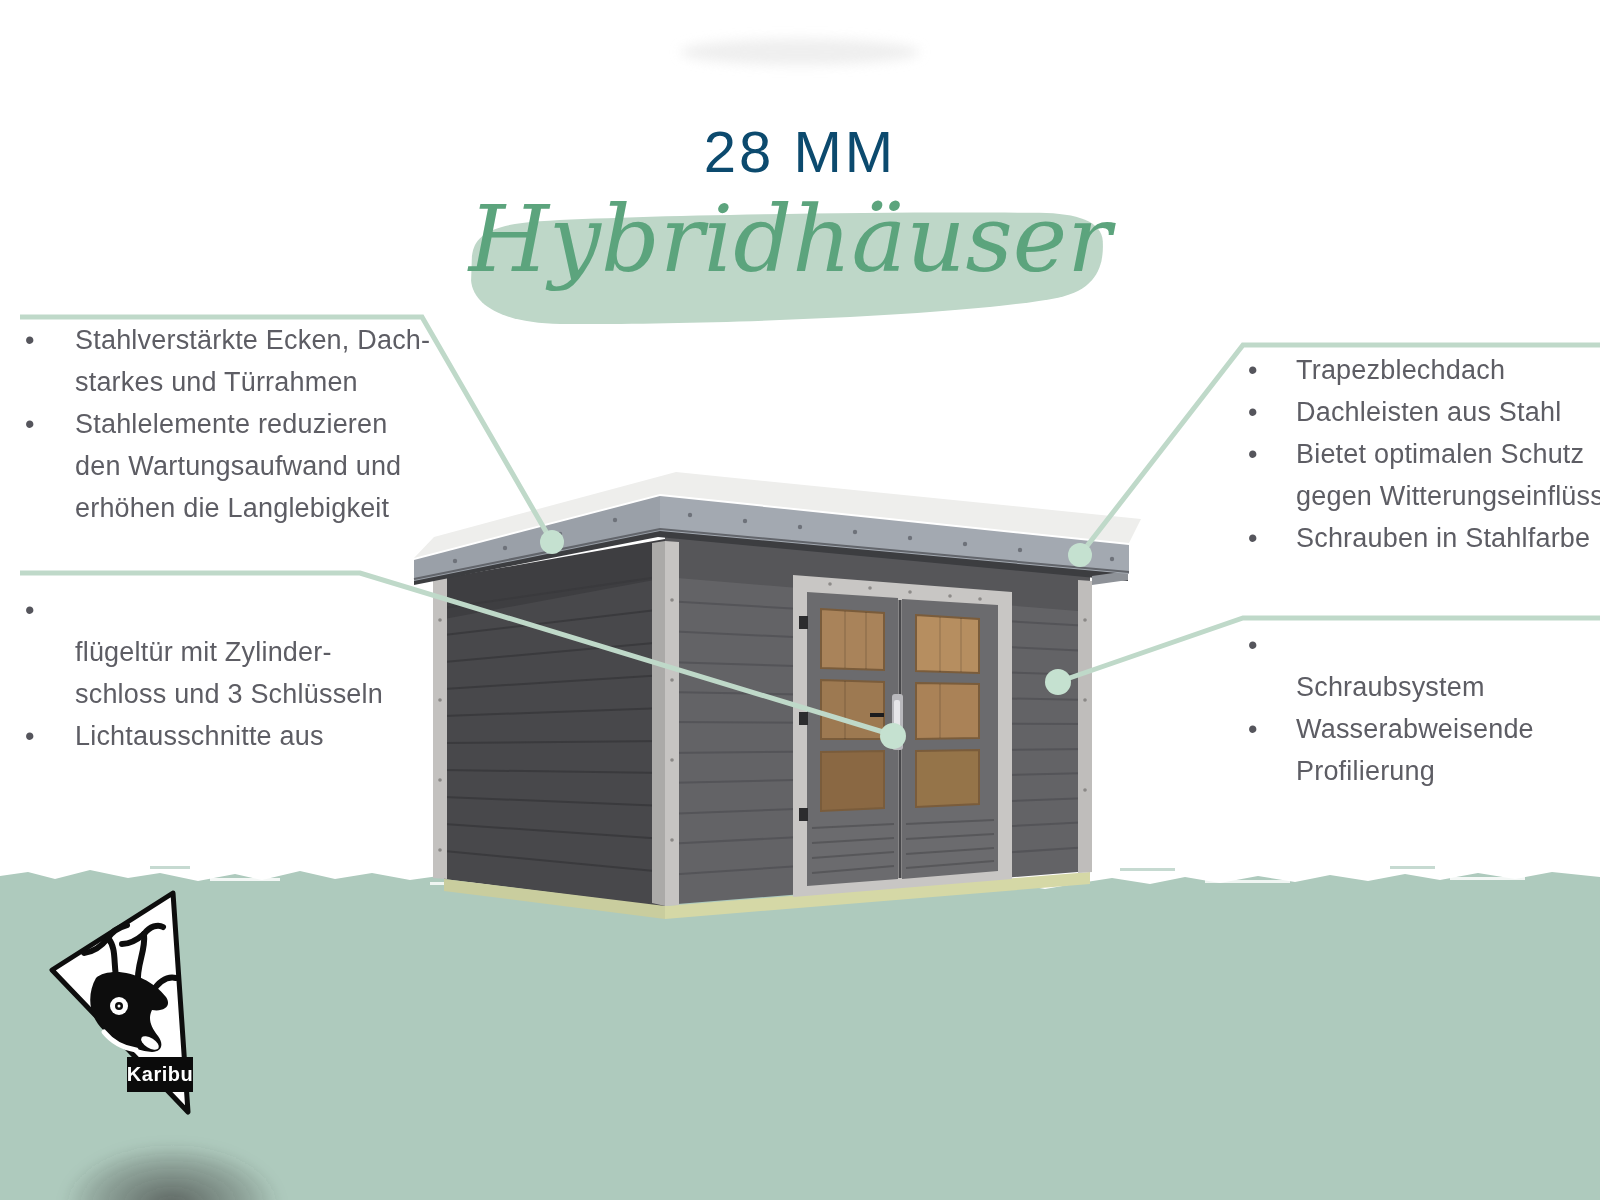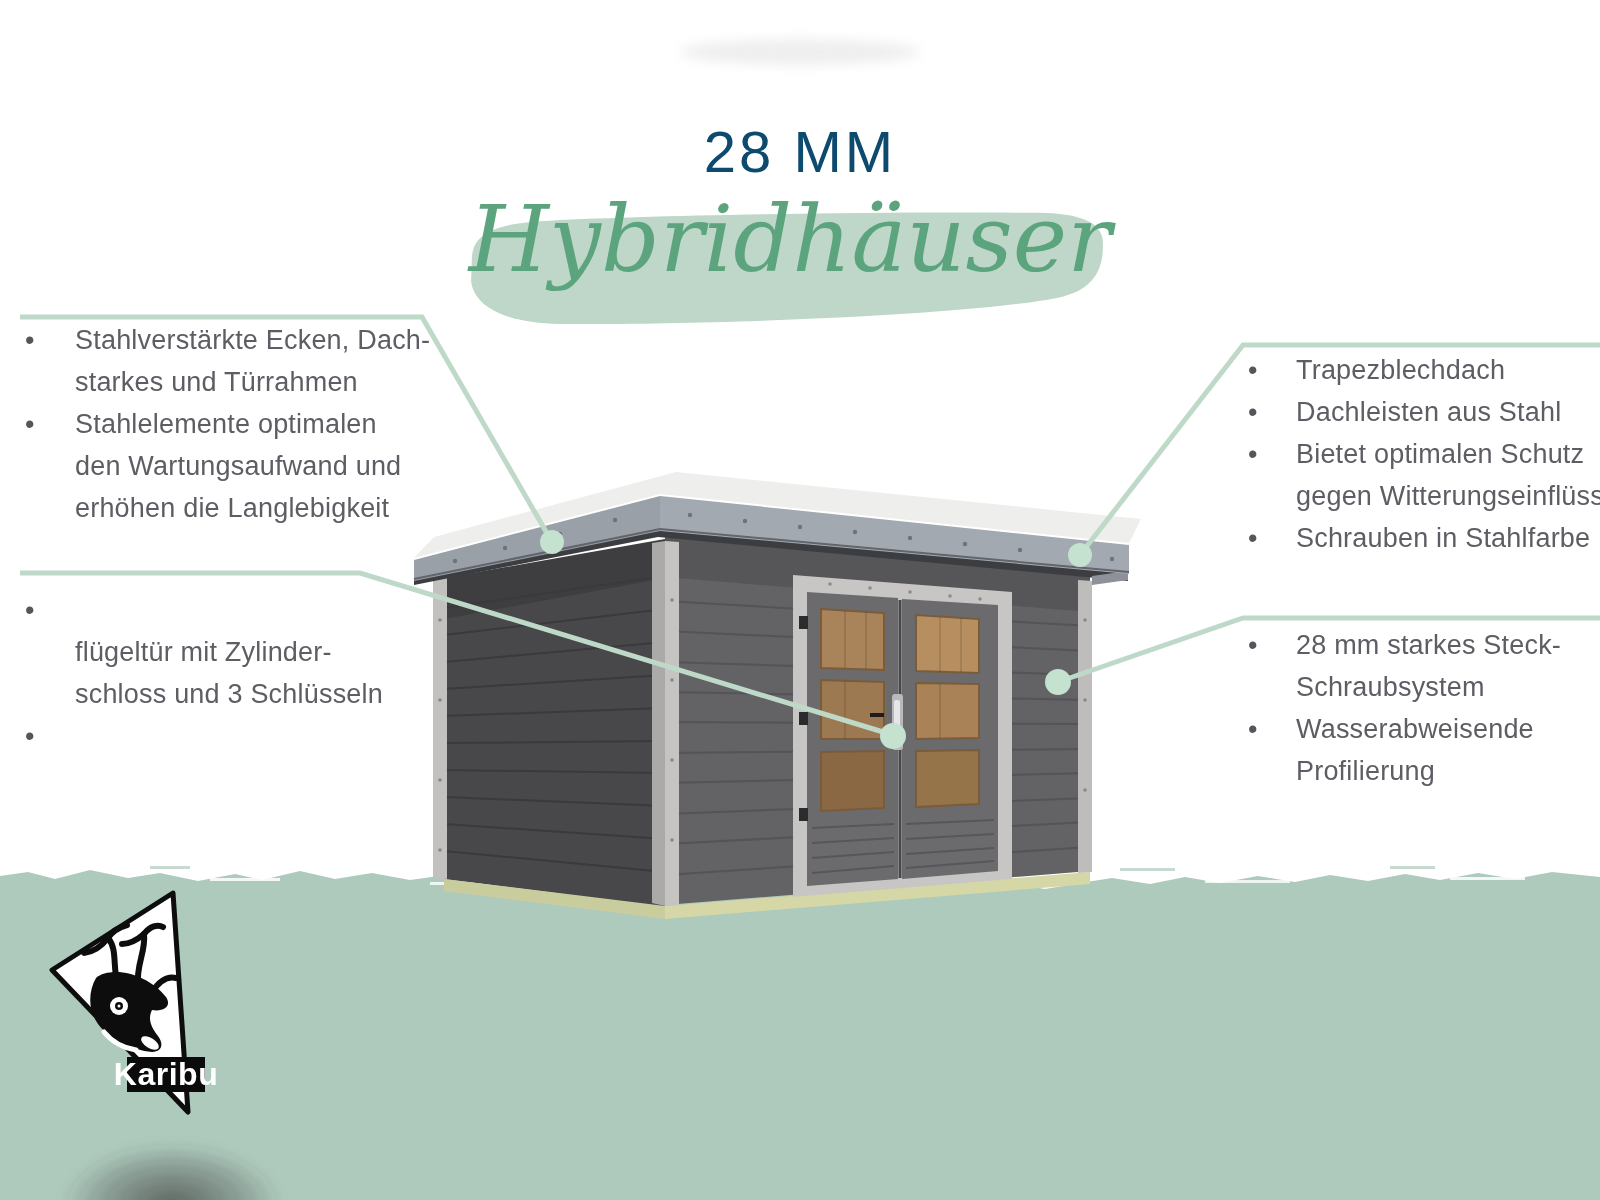--- a/index.html
+++ b/index.html
@@ -24,23 +24,23 @@
         color:#55555c; }
   .rb .fb { flex-basis:58px; padding-left:10px; }
   .ft { white-space:nowrap; }
 
   .lb-top    { left:20px;   top:319px; width:460px; }
   .lb-bottom { left:20px;   top:589px; width:460px; }
   .rb-top    { left:1238px; top:349px; width:362px; }
   .rb-bottom { left:1238px; top:624px; width:362px; }
 
   .karibu-label { position:absolute; z-index:3; left:127px; top:1057px;
-        width:78px; height:35px; background:#0b0b0b; color:#ffffff;
+        width:66px; height:35px; background:#0b0b0b; color:#ffffff;
         display:flex; align-items:center; justify-content:center;
-        font-size:32px; font-weight:700; letter-spacing:0.5px; }
+        font-size:20px; font-weight:700; letter-spacing:0.5px; }
 </style>
 </head>
 <body>
 
 <div class="stage">
 
   <svg class="scene" width="1600" height="1200" viewBox="0 0 1600 1200">
     <defs>
       <filter id="soft" x="-50%" y="-50%" width="200%" height="200%">
         <feGaussianBlur stdDeviation="6"></feGaussianBlur>
@@ -269,21 +269,21 @@
     <div class="frow">
         <span class="fb">•</span>
         <span class="ft">Stahlverstärkte Ecken, Dach-</span>
       </div>
     <div class="frow">
         <span class="fb"></span>
         <span class="ft">starkes und Türrahmen</span>
       </div>
     <div class="frow">
         <span class="fb">•</span>
-        <span class="ft">Stahlelemente optimalen</span>
+        <span class="ft">Stahlelemente reduzieren</span>
       </div>
     <div class="frow">
         <span class="fb"></span>
         <span class="ft">den Wartungsaufwand und</span>
       </div>
     <div class="frow">
         <span class="fb"></span>
         <span class="ft">erhöhen die Langlebigkeit</span>
       </div>
   </div>
@@ -295,20 +295,21 @@
     <div class="frow">
         <span class="fb"></span>
         <span class="ft">flügeltür mit Zylinder-</span>
       </div>
     <div class="frow">
         <span class="fb"></span>
         <span class="ft">schloss und 3 Schlüsseln</span>
       </div>
     <div class="frow">
         <span class="fb">•</span>
+        <span class="ft">Lichtausschnitte aus</span>
       </div>
   </div>
 
   <div class="feature-block rb rb-top">
     <div class="frow">
         <span class="fb">•</span>
         <span class="ft">Trapezblechdach</span>
       </div>
     <div class="frow">
         <span class="fb">•</span>
@@ -324,21 +325,20 @@
       </div>
     <div class="frow">
         <span class="fb">•</span>
         <span class="ft">Schrauben in Stahlfarbe</span>
       </div>
   </div>
 
   <div class="feature-block rb rb-bottom">
     <div class="frow">
         <span class="fb">•</span>
-        <span class="ft">28 mm starkes Steck-</span>
       </div>
     <div class="frow">
         <span class="fb"></span>
         <span class="ft">Schraubsystem</span>
       </div>
     <div class="frow">
         <span class="fb">•</span>
         <span class="ft">Wasserabweisende</span>
       </div>
     <div class="frow">

